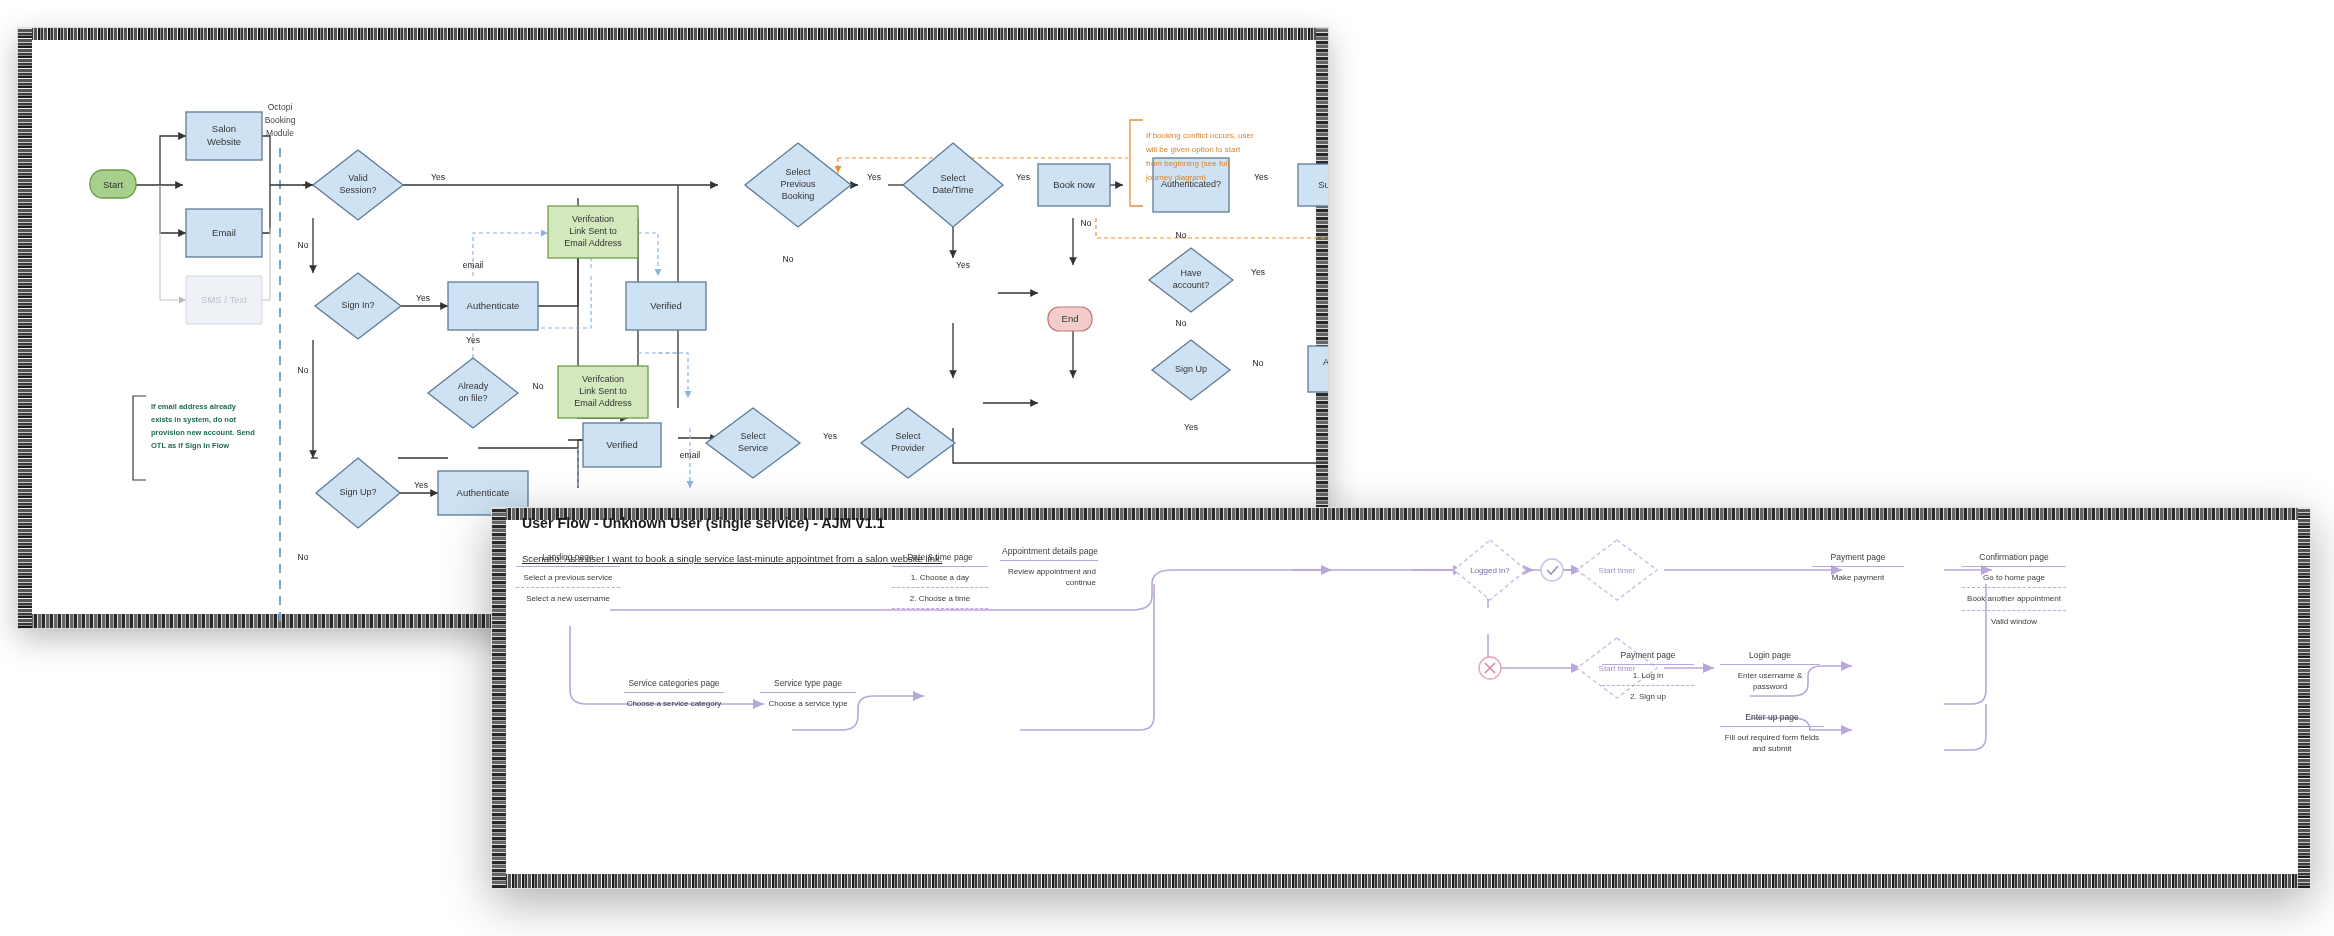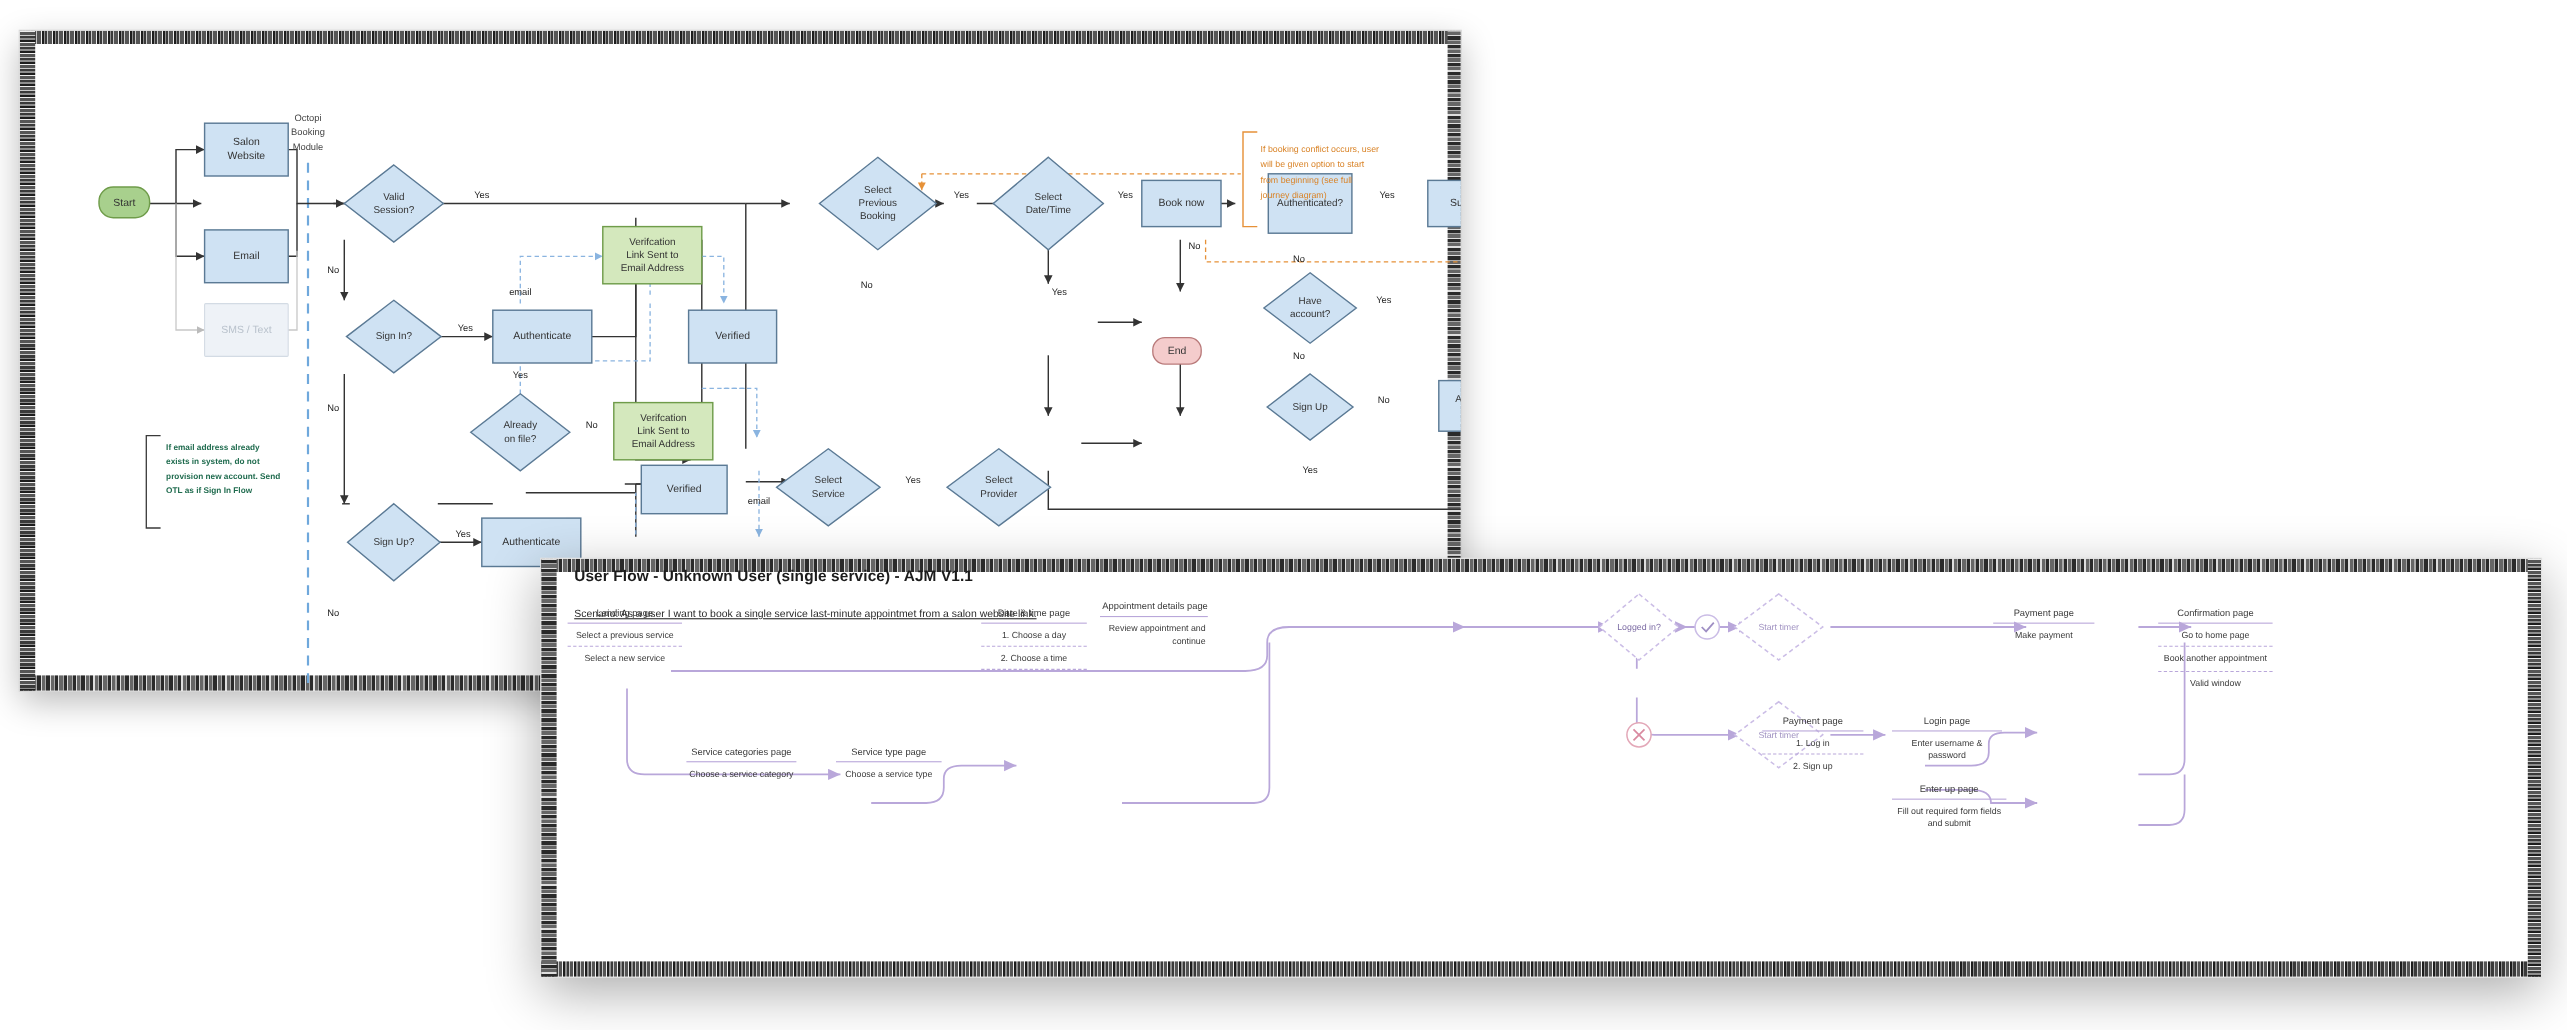--- a/index.html
+++ b/index.html
@@ -324,21 +324,21 @@
       <path d="M1452,196 L1480,196 Q1494,196 1494,182 L1494,76"></path>
       <path d="M1452,242 L1480,242 Q1494,242 1494,228 L1494,196"></path>
     </g>
   </svg>
 
   <div class="uf-node" style="left:24px;top:44px;width:104px;">
     <div class="uf-head">Landing page</div>
     <div class="uf-rule"></div>
     <div class="uf-step">Select a previous service</div>
     <div class="uf-rule-d"></div>
-    <div class="uf-step">Select a new service</div>
+    <div class="uf-step">Select a new username</div>
   </div>
 
   <div class="uf-node" style="left:132px;top:170px;width:100px;">
     <div class="uf-head">Service categories page</div>
     <div class="uf-rule"></div>
     <div class="uf-step2">Choose a service category</div>
   </div>
 
   <div class="uf-node" style="left:268px;top:170px;width:96px;">
     <div class="uf-head">Service type page</div>

